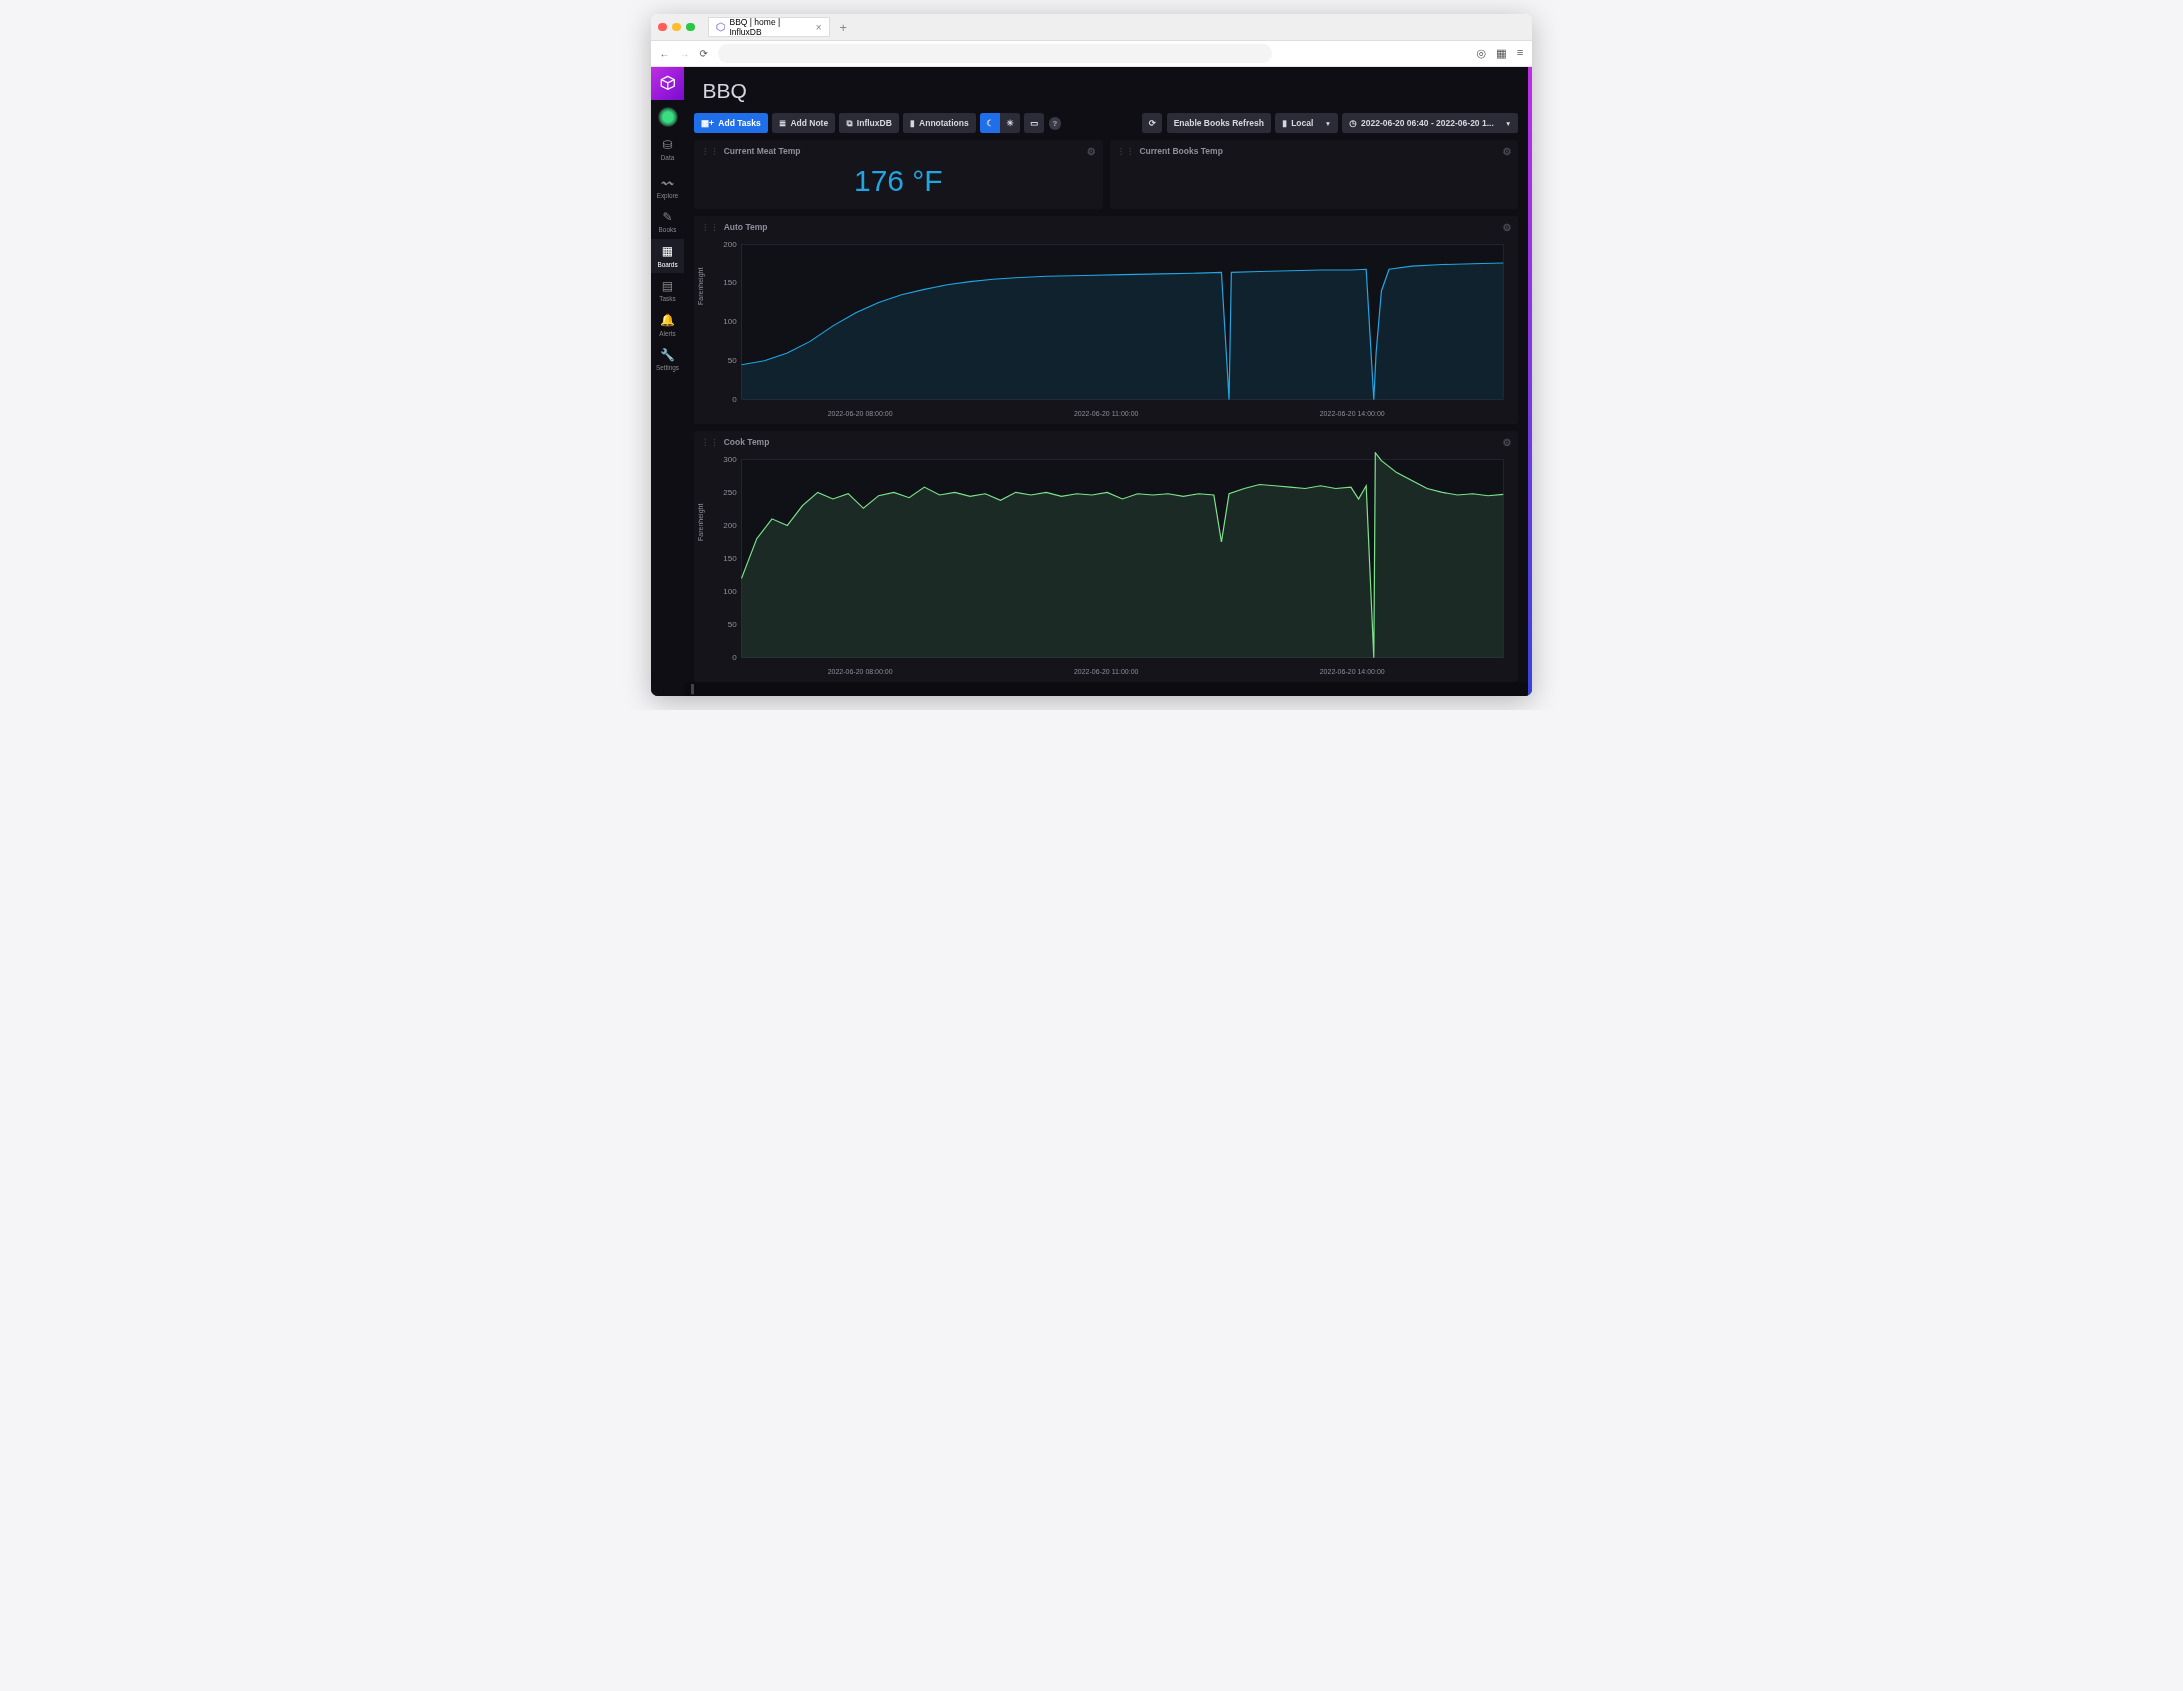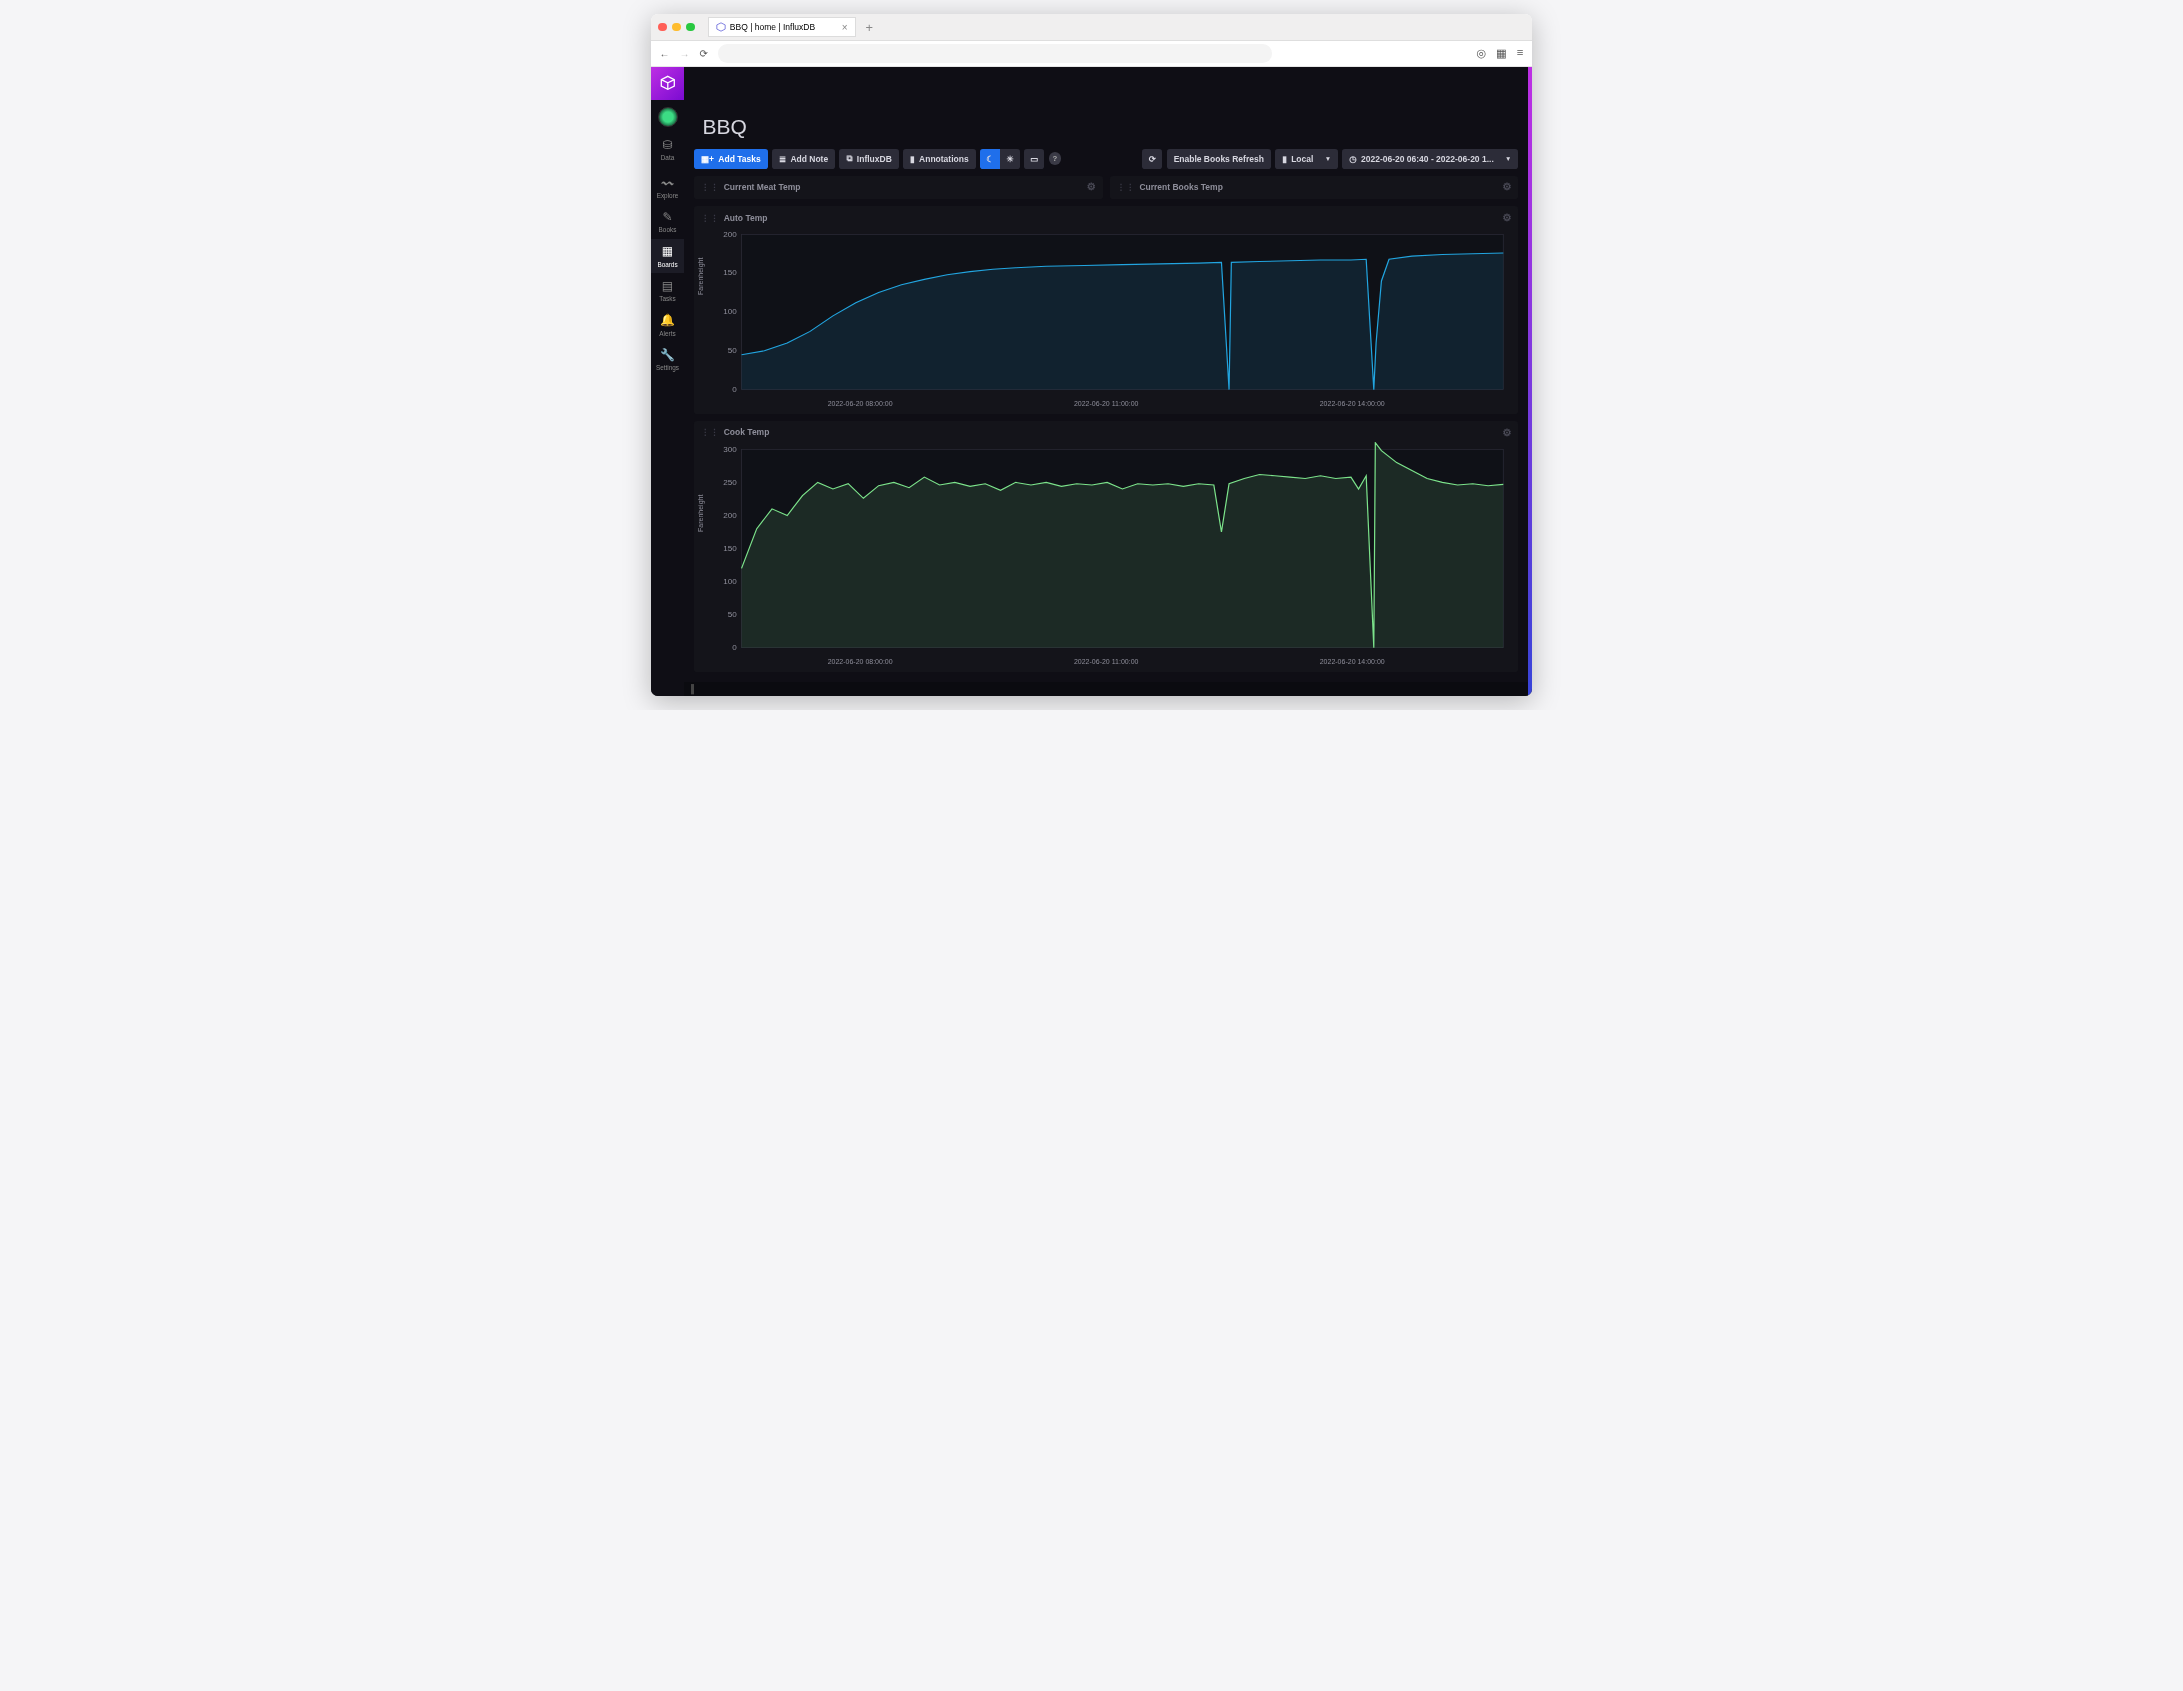--- a/index.html
+++ b/index.html
@@ -2,21 +2,21 @@
 <html style="font-size:11.4px"><head>
 <meta charset="utf-8">
 <style>
 * { margin: 0; padding: 0; box-sizing: border-box; }
 body { font-family: -apple-system, BlinkMacSystemFont, "Segoe UI", Helvetica, Arial, sans-serif; background: #f5f5f7; }
 .window { width: 881px; height: 682px; margin: 14px auto; background: #fff; border-radius: 7px; box-shadow: 0 5.7px 28px rgba(0,0,0,0.25); overflow: hidden; display: flex; flex-direction: column; }
 .titlebar { height: 27px; background: #f0efef; display: flex; align-items: center; padding: 0 7px; gap: 5.7px; border-bottom: 0.7px solid #dedede; }
 .traffic { display:flex; gap:5.7px; margin-right: 7px;}
 .dot { width: 8.5px; height: 8.5px; border-radius: 50%; }
 .dot.red{background:#ff5f57;} .dot.yellow{background:#febc2e;} .dot.green{background:#28c840;}
-.tab { background:#fff; border:0.7px solid #dcdcdc; border-radius:0; height:20px; display:flex; align-items:center; padding:0 7px; font-size:8.5px; gap:4.3px; width: 148px;}
+.tab { background:#fff; border:0.7px solid #dcdcdc; border-radius:0; height:20px; display:flex; align-items:center; padding:0 7px; font-size:8.5px; gap:4.3px; width: 122px;}
 .tab-close{margin-left:auto; color:#888; font-size:10px;}
 .plus-tab{ color:#888; font-size:12.8px; padding:0 4.3px;}
 .addrbar{ height:25.6px; background:#fff; border-bottom:0.7px solid #e6e6e6; display:flex; align-items:center; padding:0 8.5px; gap:10px;}
 .nav-icon{ color:#555; font-size:10px;}
 .urlbox{ flex:1; max-width: 554px; height:18.5px; background:#f4f4f4; border-radius: 9.2px; }
 .addr-right{ margin-left:auto; display:flex; gap:10px; color:#555; }
 
 .app { flex:1; display:flex; background:#0f0e15; color:#c0c0cc; overflow:hidden; }
 
 .sidenav { width:33px; background:#0f0e15; display:flex; flex-direction:column; align-items:center; }
@@ -195,20 +195,21 @@
       </div>
 
       <div class="cells">
         <div class="stat-row">
           <div class="cell">
             <div class="cell-header">
                 <span class="drag">⋮⋮</span>
                 <span>Current Meat Temp</span>
                 <span class="gear">⚙</span>
               </div>
+            <div class="stat">176 °F</div>
           </div>
           <div class="cell">
             <div class="cell-header">
                 <span class="drag">⋮⋮</span>
                 <span>Current Books Temp</span>
                 <span class="gear">⚙</span>
               </div>
           </div>
         </div>
 

